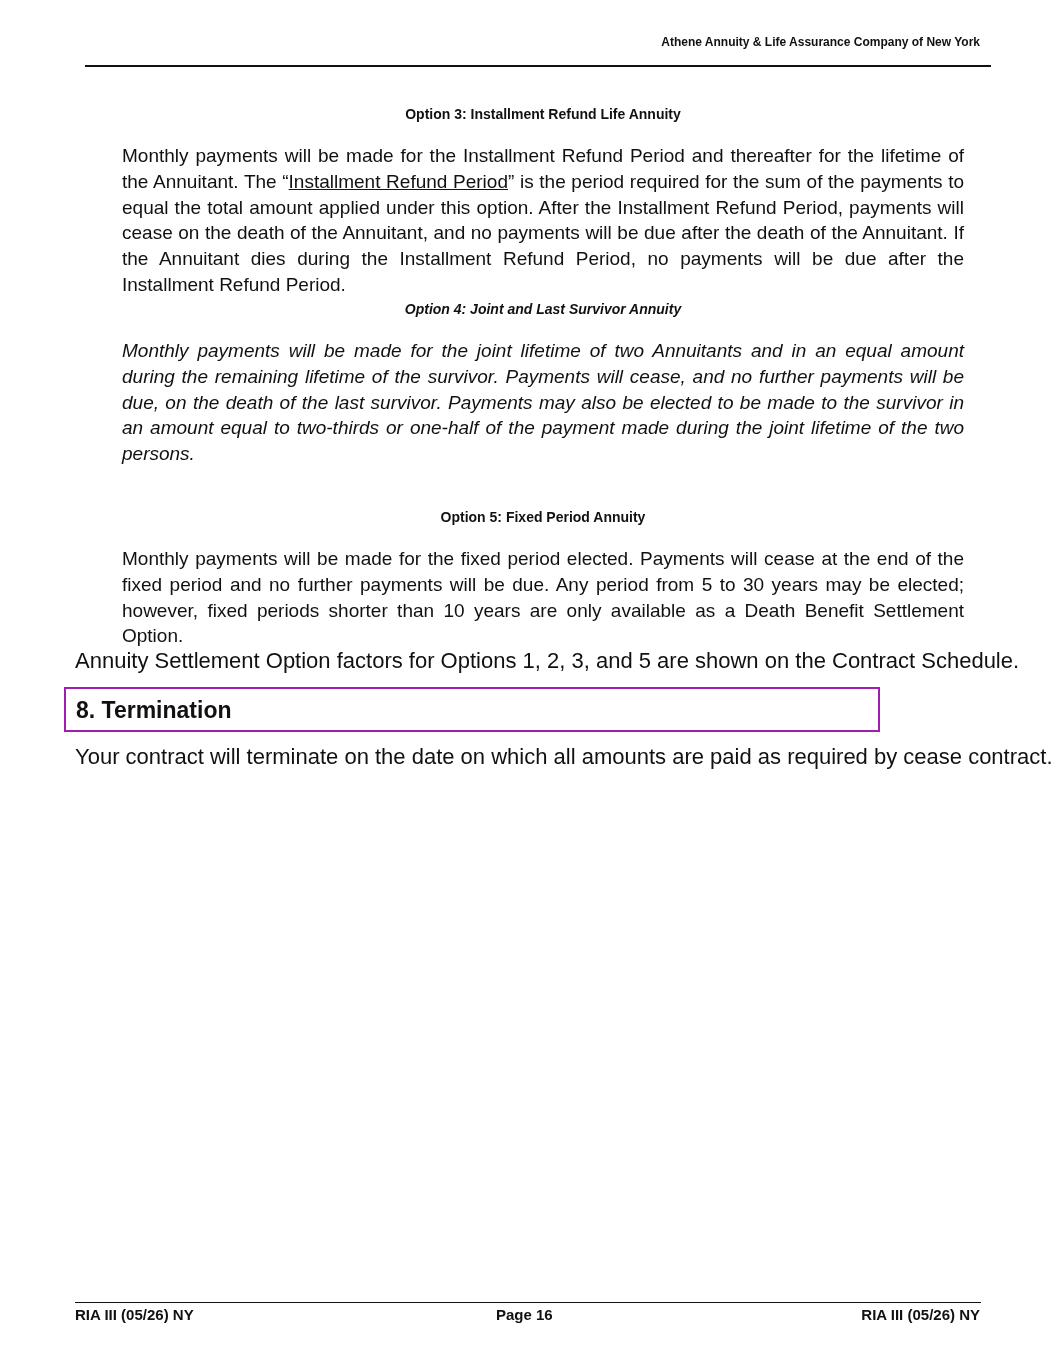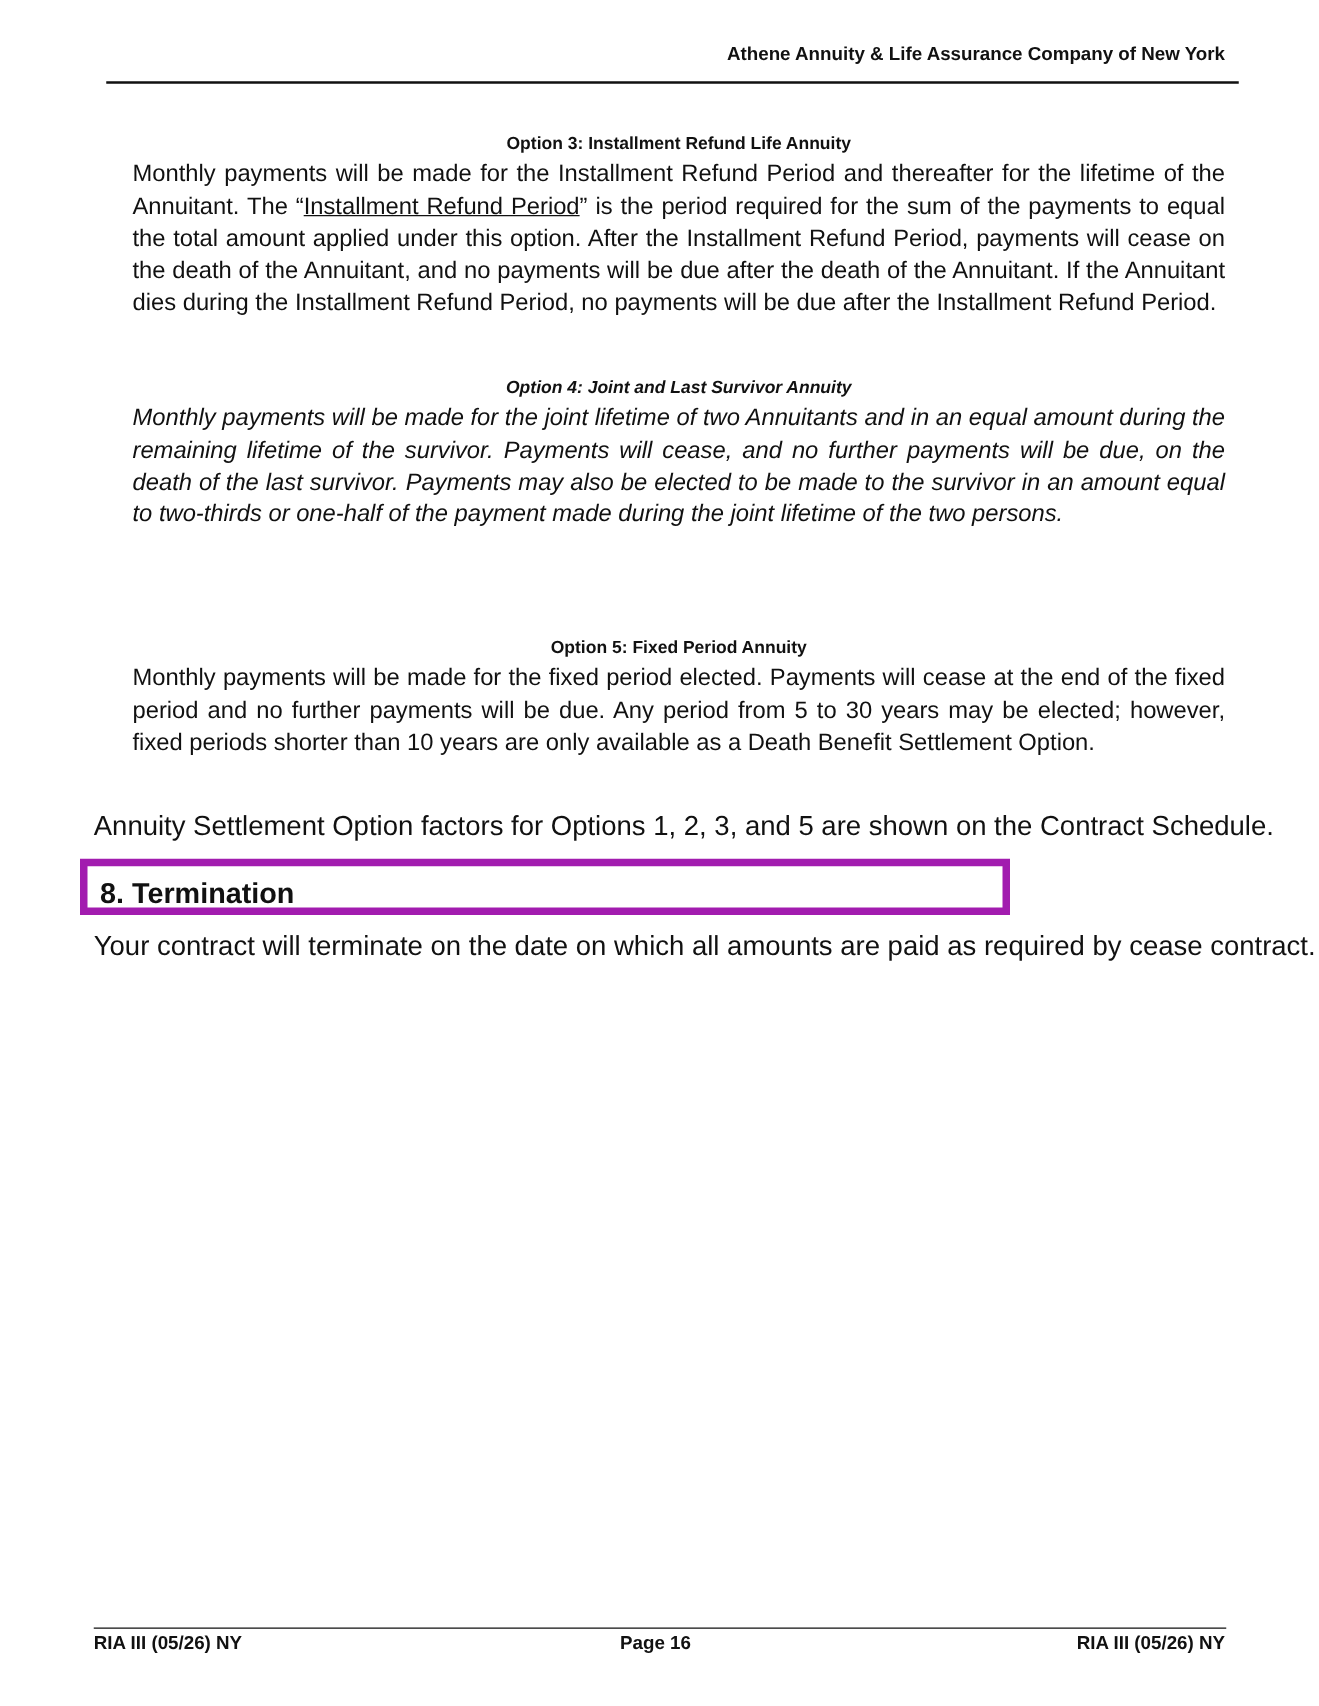--- a/index.html
+++ b/index.html
@@ -2,38 +2,38 @@
 <html><head>
 <meta charset="utf-8">
 <style>
   html, body { margin: 0; padding: 0; background: #ffffff; }
   body {
     width: 1055px; height: 1365px; position: relative; overflow: hidden;
     font-family: "Liberation Sans", sans-serif; color: #111111;
   }
   .header-company {
     position: absolute; right: 75px; top: 35px;
-    font-size: 15px; font-weight: bold; color: #111;
+    font-size: 12px; font-weight: bold; color: #111;
   }
   .header-rule {
     position: absolute; left: 85px; top: 65px; width: 906px; height: 0;
     border-top: 2px solid #111;
   }
   .option { position: absolute; left: 106px; width: 874px; }
   .opt-title { font-weight: bold; font-size: 14px; line-height: 26px; margin: 0; text-align: center; }
   .opt-body {
-    font-size: 19px; line-height: 25.8px; margin: 0; text-align: justify;
+    font-size: 19px; line-height: 25.8px; margin: 16px; text-align: justify;
   }
   .u { text-decoration: underline; }
   .plain {
     position: absolute; font-size: 22px; line-height: 26px; margin: 0;
   }
   .section-box {
-    position: absolute; left: 64px; top: 687px; width: 744px; height: 45px;
-    border: 6px solid #a21caf; box-sizing: border-box;
+    position: absolute; left: 64px; top: 687px; width: 816px; height: 45px;
+    border: 2px solid #a21caf; box-sizing: border-box;
   }
   .section-title {
     position: absolute; left: 10px; top: 8px; font-size: 23px; font-weight: bold;
   }
   .footer-rule {
     position: absolute; left: 75px; top: 1302px; width: 906px; height: 0;
     border-top: 1px solid #111;
   }
   .footer-text {
     position: absolute; top: 1306px; font-size: 15px; font-weight: bold;

